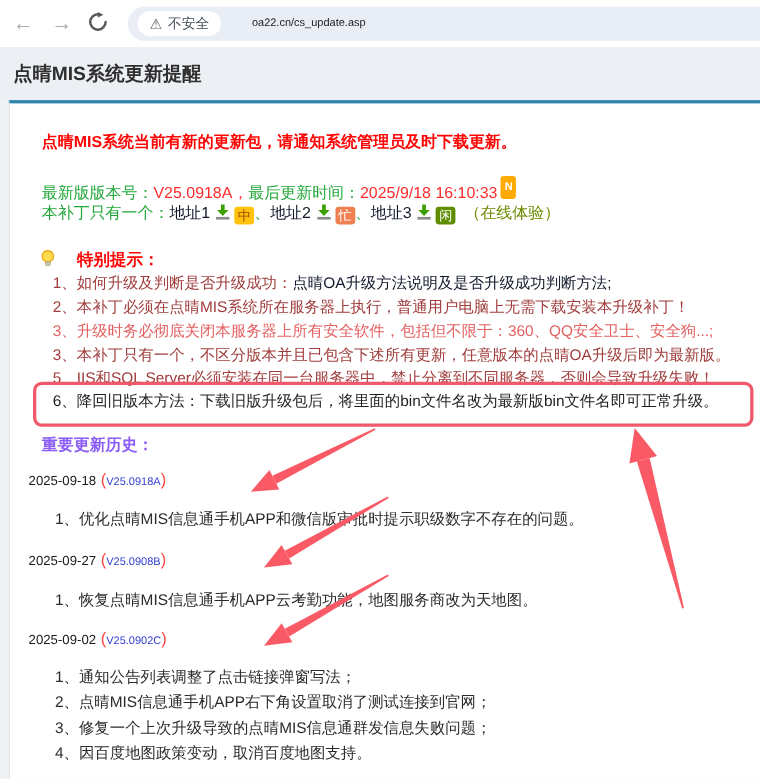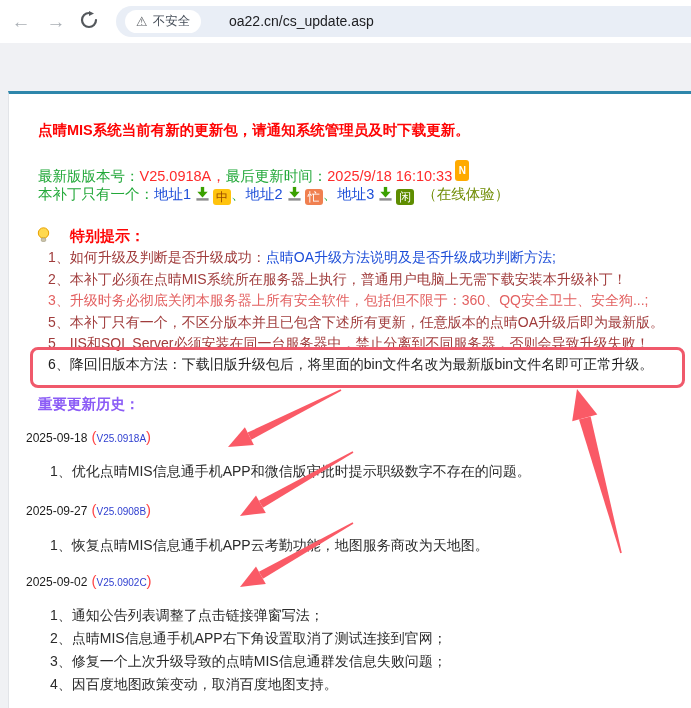--- a/index.html
+++ b/index.html
@@ -9,30 +9,30 @@
   .browser-bar{position:absolute;top:0;left:0;right:0;height:43px;background:#ffffff;}
   .nav-btn{position:absolute;top:9px;width:26px;height:26px;border:none;background:transparent;
            font-size:19px;line-height:26px;text-align:center;color:#a9aeb4;padding:0;cursor:pointer;}
   .nav-back{left:8px;} .nav-fwd{left:43px;}
   .nav-reload{left:80px;top:11px;position:absolute;background:transparent;border:none;padding:0;cursor:pointer;}
   .url-pill{position:absolute;left:116px;right:-18px;top:6px;height:31px;border-radius:16px;
             background:#e9eef6;}
   .sec-chip{position:absolute;left:9px;top:4px;height:23px;border-radius:12px;background:#ffffff;
             display:flex;align-items:center;padding:0 11px;font-size:12.5px;color:#474f5a;gap:5px;cursor:pointer;}
   .warn-glyph{font-size:13px;color:#5f6368;}
-  .url-text{position:absolute;left:113px;top:0;height:31px;line-height:31px;font-size:14px;color:#202124;}
+  .url-text{position:absolute;left:113px;top:0;height:31px;line-height:31px;font-size:10px;color:#202124;}
   
   .page-header{position:absolute;top:43px;left:0;right:0;height:48px;background:#ecEFF3;background:#eceff3;}
   .page-title{position:absolute;left:12px;top:12px;font-size:17.5px;font-weight:bold;color:#2f2f2f;}
   
   .content-card{position:absolute;top:91px;left:8px;right:0;height:617px;background:#ffffff;
                 border-top:3px solid #2e86ab;border-left:1px solid #e2e4e8;}
   .row{position:absolute;white-space:nowrap;font-size:14px;line-height:19px;}
   .g{color:#22a839;} .r{color:#fe2b2b;} .notice{color:#fe0505;font-size:14.5px;font-weight:bold;}
-  .blink{color:#1d4ed8;text-decoration:none;cursor:pointer;}
+  .blink{color:#0f172a;text-decoration:none;cursor:pointer;}
   .trial{color:#6e8b00;text-decoration:none;cursor:pointer;margin-left:8px;}
   .gsep{color:#22a839;}
   .tip-dark{color:#a03c3c;} .tip-light{color:#e36161;} .tip-boxed{color:#1e1e1e;}
   .tips-header{position:absolute;left:36px;top:227px;display:flex;align-items:flex-start;gap:19px;
                font-size:15px;font-weight:bold;color:#fe0505;white-space:nowrap;}
   .hist-header{position:absolute;left:38px;top:395px;font-size:14.5px;font-weight:bold;color:#8b5cf6;}
   .st-badge{display:inline-block;min-width:16px;height:16px;line-height:16px;font-size:12px;
             text-align:center;border-radius:3px;vertical-align:-2px;margin-left:1px;padding:0 1px;}
   .st0{background:#ffc30e;color:#9a4a00;}
   .st1{background:#f08050;color:#ffffff;}
@@ -67,20 +67,23 @@
     </button>
     <div class="url-pill">
       <div class="sec-chip">
         <span class="warn-glyph">⚠</span>
         <span>不安全</span>
       </div>
       <div class="url-text">oa22.cn/cs_update.asp</div>
     </div>
   </div>
 
+  <div class="page-header">
+    <div class="page-title">点晴MIS系统更新提醒</div>
+  </div>
 
   <div class="content-card"></div>
 
   <div class="row notice" style="left:38px;top:121px;">点晴MIS系统当前有新的更新包，请通知系统管理员及时下载更新。</div>
 
   <div class="row" style="left:38px;top:160px;font-size:14.5px;">
     <span class="g">最新版版本号：</span><span class="r">V25.0918A，</span><span class="g">最后更新时间：</span><span class="r">2025/9/18 16:10:33</span><span class="n-badge">N</span>
   </div>
 
   <div class="row" style="left:38px;top:185px;font-size:14.5px;">
@@ -105,21 +108,21 @@
         <circle cx="7.5" cy="6" r="5.2" fill="#ffd94f" stroke="#e8a000" stroke-width="1"></circle>
         <rect x="5.3" y="11" width="4.4" height="3.4" rx="1" fill="#cdc6aa" stroke="#9a9478" stroke-width="0.6"></rect>
       </svg>
     </span>
     <span>特别提示：</span>
   </div>
   <div>
       <div class="row tip-dark" style="top: 248px; left: 48px;"><span>1、如何升级及判断是否升级成功：</span><a class="blink">点晴OA升级方法说明及是否升级成功判断方法;</a></div>
       <div class="row tip-dark" style="top: 269.5px; left: 48px;"><span>2、本补丁必须在点晴MIS系统所在服务器上执行，普通用户电脑上无需下载安装本升级补丁！</span></div>
       <div class="row tip-light" style="top: 291px; left: 48px;"><span>3、升级时务必彻底关闭本服务器上所有安全软件，包括但不限于：360、QQ安全卫士、安全狗...;</span></div>
-      <div class="row tip-dark" style="top: 312.5px; left: 48px;"><span>5、本补丁只有一个，不区分版本并且已包含下述所有更新，任意版本的点晴OA升级后即为最新版。</span></div>
+      <div class="row tip-dark" style="top: 312.5px; left: 48px;"><span>3、本补丁只有一个，不区分版本并且已包含下述所有更新，任意版本的点晴OA升级后即为最新版。</span></div>
       <div class="row tip-dark" style="top: 334px; left: 48px;"><span>5、IIS和SQL Server必须安装在同一台服务器中，禁止分离到不同服务器，否则会导致升级失败！</span></div>
       <div class="row tip-boxed" style="top: 355px; left: 48px;"><span>6、降回旧版本方法：下载旧版升级包后，将里面的bin文件名改为最新版bin文件名即可正常升级。</span></div>
     </div>
 
   <div class="highlight-box"></div>
 
   <div class="hist-header">重要更新历史：</div>
   <div>
       <div class="date-row" style="top: 428px;"><span class="hdate">2025-09-18</span><span class="vparen"> (</span><a class="vlink">V25.0918A</a><span class="vparen">)</span></div>
       <div class="row hitem" style="top: 462px; left: 50px;">1、优化点晴MIS信息通手机APP和微信版审批时提示职级数字不存在的问题。</div>

